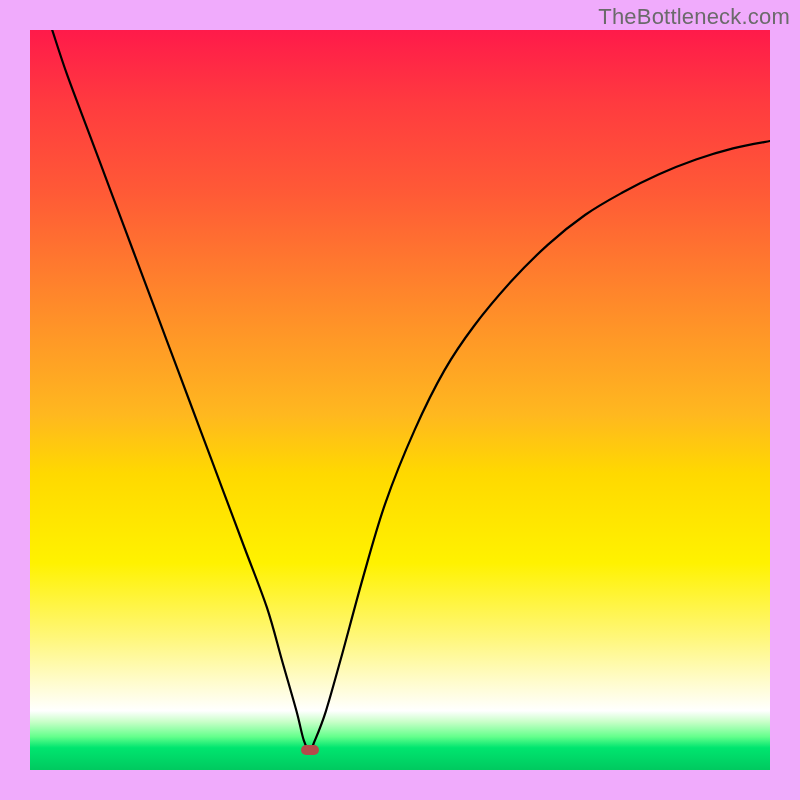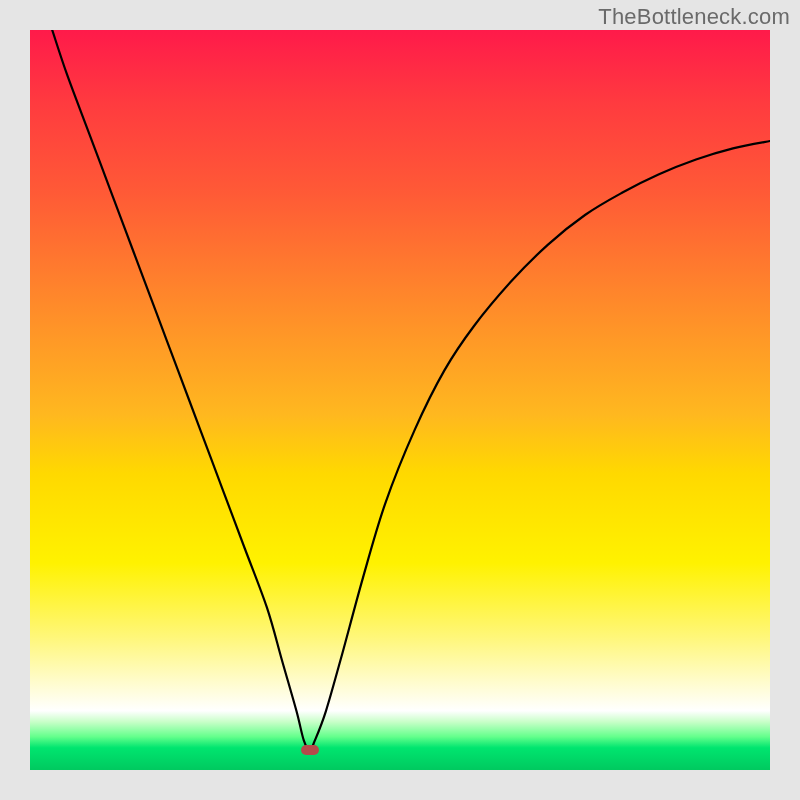--- a/index.html
+++ b/index.html
@@ -10,21 +10,21 @@
     background: #000;
     overflow: hidden;
     font-family: Arial, Helvetica, sans-serif;
   }
   .frame {
     position: absolute;
     top: 0;
     left: 0;
     width: 800px;
     height: 800px;
-    background: #e5e5e5;
+    background: #f0abfc;
   }
   .plot-area {
     position: absolute;
     top: 30px;
     left: 30px;
     width: 740px;
     height: 740px;
     overflow: hidden;
   }
   .gradient {

